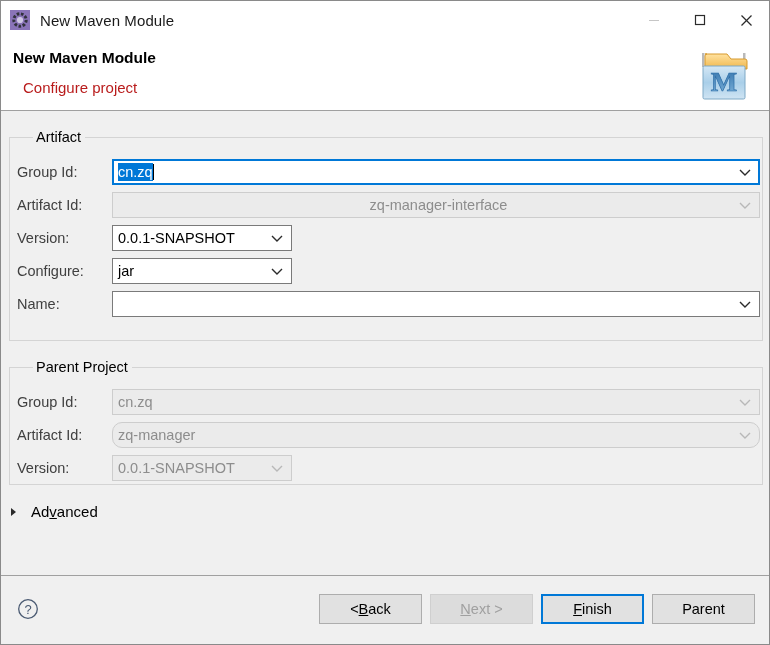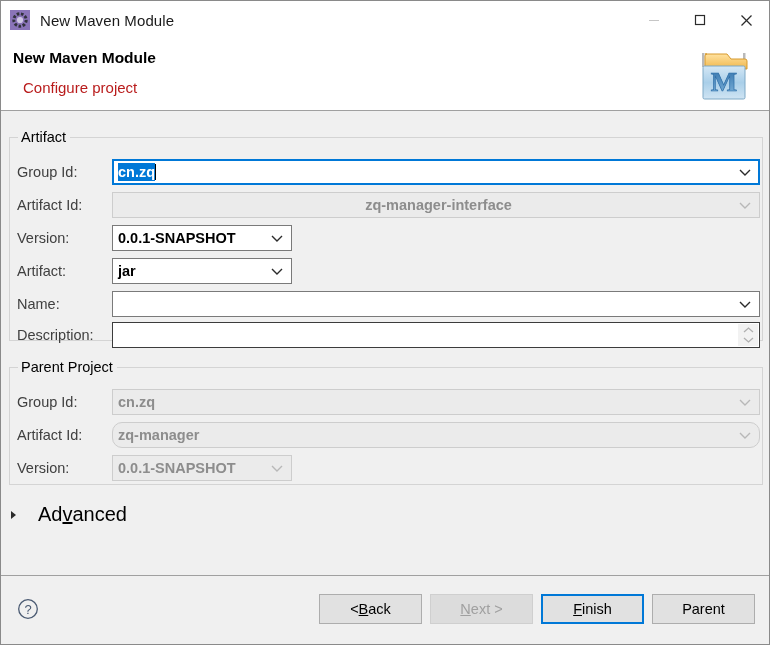--- a/index.html
+++ b/index.html
@@ -112,21 +112,21 @@
 
   fieldset.group {
     position: absolute;
     margin: 0;
     padding: 0;
     border: 1px solid #d4d4d4;
     border-radius: 0;
     background: transparent;
   }
   fieldset.group > legend {
-    margin-left: 8px;
+    margin-left: 23px;
     padding: 0 4px 0 3px;
     font-size: 14.5px;
     color: #000;
   }
 
   #group-artifact { left: 8px; top: 18px; width: 754px; height: 212px; box-sizing: border-box; }
   #group-parent   { left: 8px; top: 248px; width: 754px; height: 126px; box-sizing: border-box; }
 
   .row { position: absolute; display: flex; align-items: center; }
   .lbl {
@@ -163,21 +163,21 @@
     display: flex;
     align-items: center;
     justify-content: center;
   }
   .combo.disabled, .textfield.disabled {
     background: #ebebeb;
     border: 1px solid #cdcdcd;
     color: #8d8d8d;
   }
   .combo.disabled .arrow svg polyline { stroke: #b8b8b8; }
-  .combo .val { position: relative; z-index: 1; font-weight: bold; }
+  .combo .val { position: relative; z-index: 1; }
   .combo.disabled .val { color: #8d8d8d; }
 
   .sel-text {
     background: #0078d7;
     color: #ffffff;
     padding: 1px 0 1px 0;
   }
   .caret {
     display: inline-block;
     width: 1px;
@@ -207,22 +207,22 @@
     gap: 2px;
   }
 
   
   .advanced {
     position: absolute;
     left: 10px;
     top: 392px;
     display: flex;
     align-items: center;
-    gap: 22px;
-    font-size: 20px;
+    gap: 15px;
+    font-size: 15px;
   }
   .tri {
     width: 0; height: 0;
     border-left: 5px solid #2b2b2b;
     border-top: 4px solid transparent;
     border-bottom: 4px solid transparent;
   }
   .mn { text-decoration: underline; }
 
   
@@ -371,21 +371,21 @@
           <span class="val">0.0.1-SNAPSHOT</span>
           <span class="arrow">
             <svg width="12" height="9" viewBox="0 0 12 9">
                 <polyline points="1,2 6,7 11,2" fill="none" stroke="#2b2b2b" stroke-width="1.4"></polyline>
               </svg>
           </span>
         </div>
       </div>
 
       <div class="row" style="left:7px; top:113px;">
-        <div class="lbl" style="width:95px;">Artifact:</div>
+        <div class="lbl" style="width:95px;">Configure:</div>
         <div class="combo" style="width:180px;">
           <span class="val">jar</span>
           <span class="arrow">
             <svg width="12" height="9" viewBox="0 0 12 9">
                 <polyline points="1,2 6,7 11,2" fill="none" stroke="#2b2b2b" stroke-width="1.4"></polyline>
               </svg>
           </span>
         </div>
       </div>
 
@@ -394,33 +394,20 @@
         <div class="combo" style="width:648px;">
           <span class="val"></span>
           <span class="arrow">
             <svg width="12" height="9" viewBox="0 0 12 9">
                 <polyline points="1,2 6,7 11,2" fill="none" stroke="#2b2b2b" stroke-width="1.4"></polyline>
               </svg>
           </span>
         </div>
       </div>
 
-      <div class="row" style="left:7px; top:177px;">
-        <div class="lbl" style="width:95px;">Description:</div>
-        <div class="textarea" style="width:648px; height:26px;">
-          <span class="grip">
-            <svg width="11" height="7" viewBox="0 0 11 7">
-                <polyline points="1,5 5.5,1 10,5" fill="none" stroke="#b0b0b0" stroke-width="1.3"></polyline>
-              </svg>
-            <svg width="11" height="7" viewBox="0 0 11 7">
-                <polyline points="1,2 5.5,6 10,2" fill="none" stroke="#b0b0b0" stroke-width="1.3"></polyline>
-              </svg>
-          </span>
-        </div>
-      </div>
     </fieldset>
 
     <fieldset class="group" id="group-parent">
       <legend>Parent Project</legend>
 
       <div class="row" style="left:7px; top:14px;">
         <div class="lbl" style="width:95px;">Group Id:</div>
         <div class="combo disabled" style="width:648px;">
           <span class="val">cn.zq</span>
           <span class="arrow">

